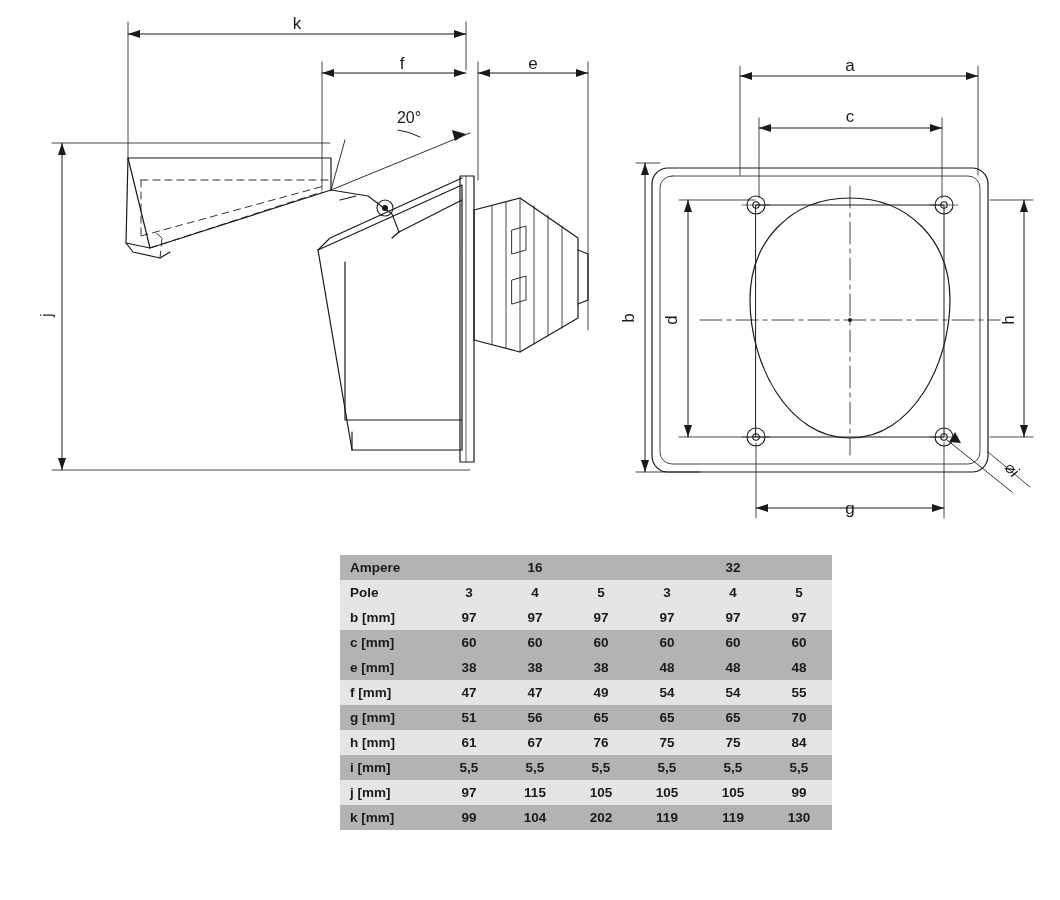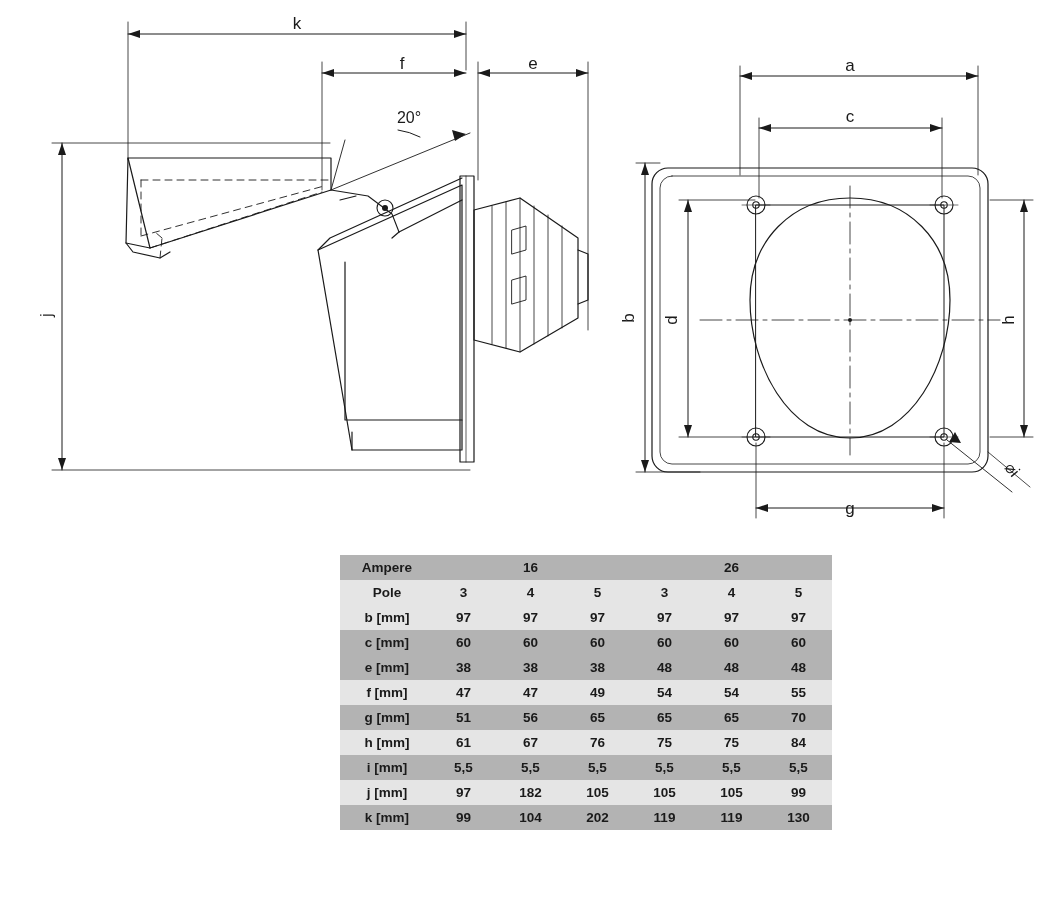--- a/index.html
+++ b/index.html
@@ -40,22 +40,22 @@
     table-layout: fixed;
   }
   table.dims td, table.dims th {
     text-align: center;
     padding: 4px 0 5px 0;
     height: 16px;
     font-weight: bold;
     color: #1a1a1a;
   }
   table.dims th.rowhead, table.dims td.rowhead {
-    text-align: center;
-    padding-left: 4px;
+    text-align: left;
+    padding-left: 10px;
     width: 86px;
   }
   tr.band-grey td, tr.band-grey th { background: #b3b3b3; }
   tr.band-light td, tr.band-light th { background: #e5e5e5; }
   .hdr-amp-left { background: #b3b3b3; }
   .hdr-amp-right { background: #b3b3b3; }
   .drawing text {
     font-family: "Liberation Sans", sans-serif;
   }
 </style>
@@ -264,21 +264,21 @@
 
     </g>
   </svg>
 
   <div class="table-wrap">
     <table class="dims">
       <tbody>
         <tr class="band-grey">
           <td class="rowhead">Ampere</td>
           <td colspan="3" class="hdr-amp-left">16</td>
-          <td colspan="3" class="hdr-amp-right">26</td>
+          <td colspan="3" class="hdr-amp-right">32</td>
         </tr>
         <tr class="band-light">
           <td class="rowhead">Pole</td>
           <td>3</td>
           <td>4</td>
           <td>5</td>
           <td>3</td>
           <td>4</td>
           <td>5</td>
         </tr>
@@ -342,21 +342,21 @@
           <td>5,5</td>
           <td>5,5</td>
           <td>5,5</td>
           <td>5,5</td>
           <td>5,5</td>
           <td>5,5</td>
         </tr>
         <tr class="band-light">
           <td class="rowhead">j [mm]</td>
           <td>97</td>
-          <td>182</td>
+          <td>115</td>
           <td>105</td>
           <td>105</td>
           <td>105</td>
           <td>99</td>
         </tr>
         <tr class="band-grey">
           <td class="rowhead">k [mm]</td>
           <td>99</td>
           <td>104</td>
           <td>202</td>

